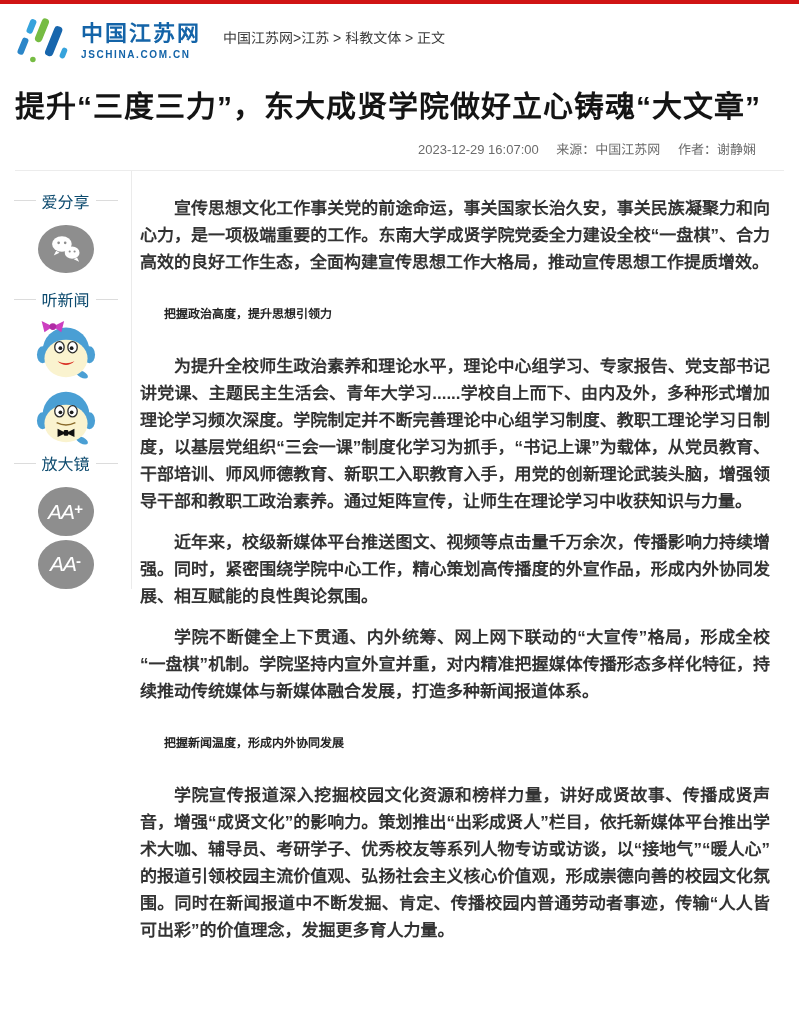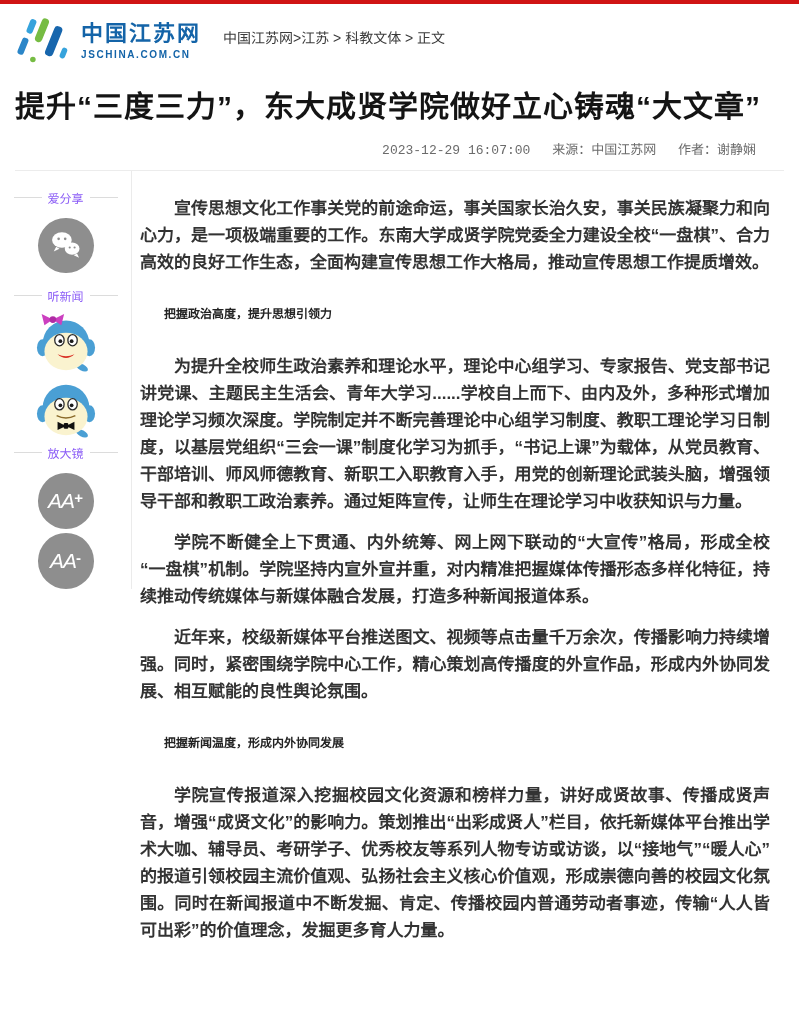--- a/index.html
+++ b/index.html
@@ -16,35 +16,35 @@
   .logo { display:flex; align-items:center; text-decoration:none; cursor:pointer; }
   .logo-mark { width:58px; height:50px; flex:0 0 auto; }
   .logo-text { margin-left:8px; color:#1464a8; }
   .logo-name { font-size:22px; font-weight:bold; letter-spacing:2px; line-height:1.1; }
   .logo-domain { font-size:10px; font-weight:bold; letter-spacing:1.6px; margin-top:3px; }
   .breadcrumb { margin-left:22px; font-size:14px; color:#3a3a3a; margin-top:-8px; cursor:pointer; }
 
   
   .title-wrap { padding:0 15px; }
   .page-title { font-size:30px; line-height:1.15; font-weight:bold; color:#141414; letter-spacing:1px; margin:14px 0 14px 0; }
-  .meta-row { text-align:right; font-size:13px; color:#6b6b6b; padding-right:28px;font-family:Liberation Mono, monospace; }
+  .meta-row { text-align:right; font-size:13px; color:#6b6b6b; padding-right:28px; }
   .meta-row span { margin-left:14px; }
   .header-divider { border-bottom:1px solid #ececec; margin-top:12px; }
 
   
   .main { display:flex; align-items:flex-start; }
 
   .sidebar {
     width:132px; flex:0 0 132px; padding-top:18px; height:418px;
     border-right:1px solid #ebebeb;
     display:flex; flex-direction:column; align-items:center;
   }
   .side-label {
     width:104px; display:flex; align-items:center; gap:6px;
-    color:#8b5cf6; font-size:12px; justify-content:center; white-space:nowrap;
+    color:#0c4a6e; font-size:16px; justify-content:center; white-space:nowrap;
   }
   .side-label::before, .side-label::after { content:""; flex:1; height:1px; background:#dcdcdc; }
   .circle-btn {
     width:56px; height:56px; border-radius:50%; background:#8e8e8e; border:none;
     display:flex; align-items:center; justify-content:center; cursor:pointer; padding:0;
   }
   .icon-btn { background:none; border:none; cursor:pointer; padding:0; line-height:0; }
   .aa-text { color:#fff; font-size:21px; font-style:italic; font-weight:normal; letter-spacing:-1px; }
   .aa-sign { color:#fff; font-size:15px; font-weight:bold; vertical-align:super; line-height:0; }
   .mt12 { margin-top:12px; } .mt14 { margin-top:14px; } .mt10 { margin-top:4px;text-align:center; }
@@ -157,21 +157,21 @@
         <span class="aa-text">AA</span><span class="aa-sign">-</span>
       </span>
     </button>
   </aside>
 
   <article class="article">
     <div class="article-body">
       <p>宣传思想文化工作事关党的前途命运，事关国家长治久安，事关民族凝聚力和向心力，是一项极端重要的工作。东南大学成贤学院党委全力建设全校“一盘棋”、合力高效的良好工作生态，全面构建宣传思想工作大格局，推动宣传思想工作提质增效。</p>
       <h3>把握政治高度，提升思想引领力</h3>
       <p>为提升全校师生政治素养和理论水平，理论中心组学习、专家报告、党支部书记讲党课、主题民主生活会、青年大学习......学校自上而下、由内及外，多种形式增加理论学习频次深度。学院制定并不断完善理论中心组学习制度、教职工理论学习日制度，以基层党组织“三会一课”制度化学习为抓手，“书记上课”为载体，从党员教育、干部培训、师风师德教育、新职工入职教育入手，用党的创新理论武装头脑，增强领导干部和教职工政治素养。通过矩阵宣传，让师生在理论学习中收获知识与力量。</p>
+      <p>近年来，校级新媒体平台推送图文、视频等点击量千万余次，传播影响力持续增强。同时，紧密围绕学院中心工作，精心策划高传播度的外宣作品，形成内外协同发展、相互赋能的良性舆论氛围。</p>
       <p>学院不断健全上下贯通、内外统筹、网上网下联动的“大宣传”格局，形成全校“一盘棋”机制。学院坚持内宣外宣并重，对内精准把握媒体传播形态多样化特征，持续推动传统媒体与新媒体融合发展，打造多种新闻报道体系。</p>
-      <p>近年来，校级新媒体平台推送图文、视频等点击量千万余次，传播影响力持续增强。同时，紧密围绕学院中心工作，精心策划高传播度的外宣作品，形成内外协同发展、相互赋能的良性舆论氛围。</p>
       <h3>把握新闻温度，形成内外协同发展</h3>
       <p>学院宣传报道深入挖掘校园文化资源和榜样力量，讲好成贤故事、传播成贤声音，增强“成贤文化”的影响力。策划推出“出彩成贤人”栏目，依托新媒体平台推出学术大咖、辅导员、考研学子、优秀校友等系列人物专访或访谈，以“接地气”“暖人心”的报道引领校园主流价值观、弘扬社会主义核心价值观，形成崇德向善的校园文化氛围。同时在新闻报道中不断发掘、肯定、传播校园内普通劳动者事迹，传输“人人皆可出彩”的价值理念，发掘更多育人力量。</p>
     </div>
 
   </article>
 
 </div>
 
 </body></html>

